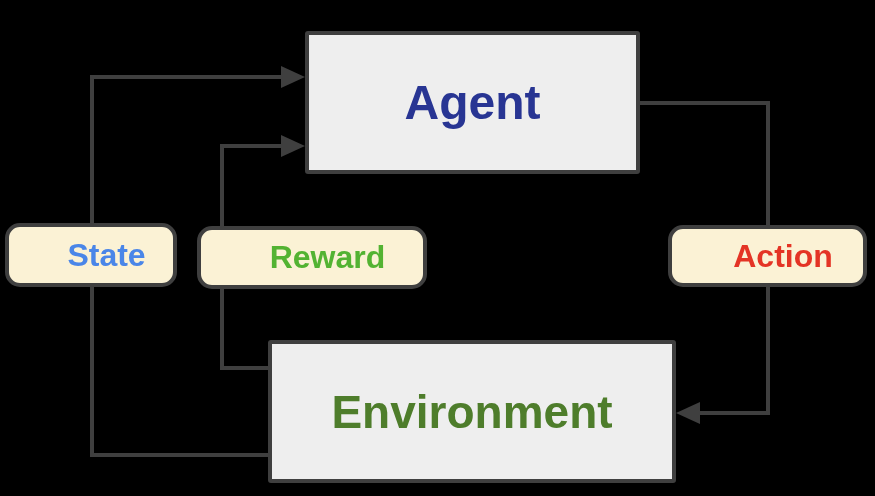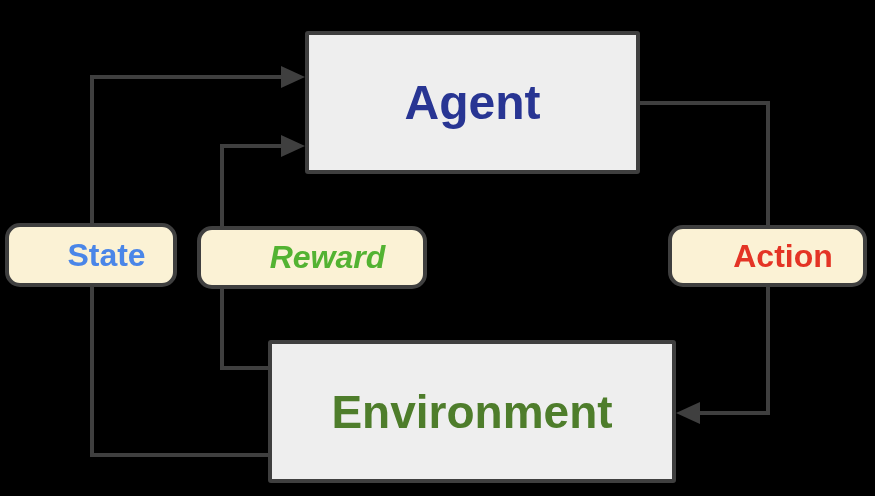--- a/index.html
+++ b/index.html
@@ -62,20 +62,20 @@
 
   <div class="node node-environment">
     <span style="color: rgb(78, 125, 43);">Environment</span>
   </div>
 
   <div class="pill pill-state">
     <span style="color: rgb(74, 134, 232);">State</span>
   </div>
 
   <div class="pill pill-reward">
-    <span style="color: rgb(83, 179, 50); font-style: italic;">Reward</span>
+    <span style="color: rgb(83, 179, 50);">Reward</span>
   </div>
 
   <div class="pill pill-action">
     <span style="color: rgb(228, 52, 37);">Action</span>
   </div>
 
 </div>
 
 </body></html>

